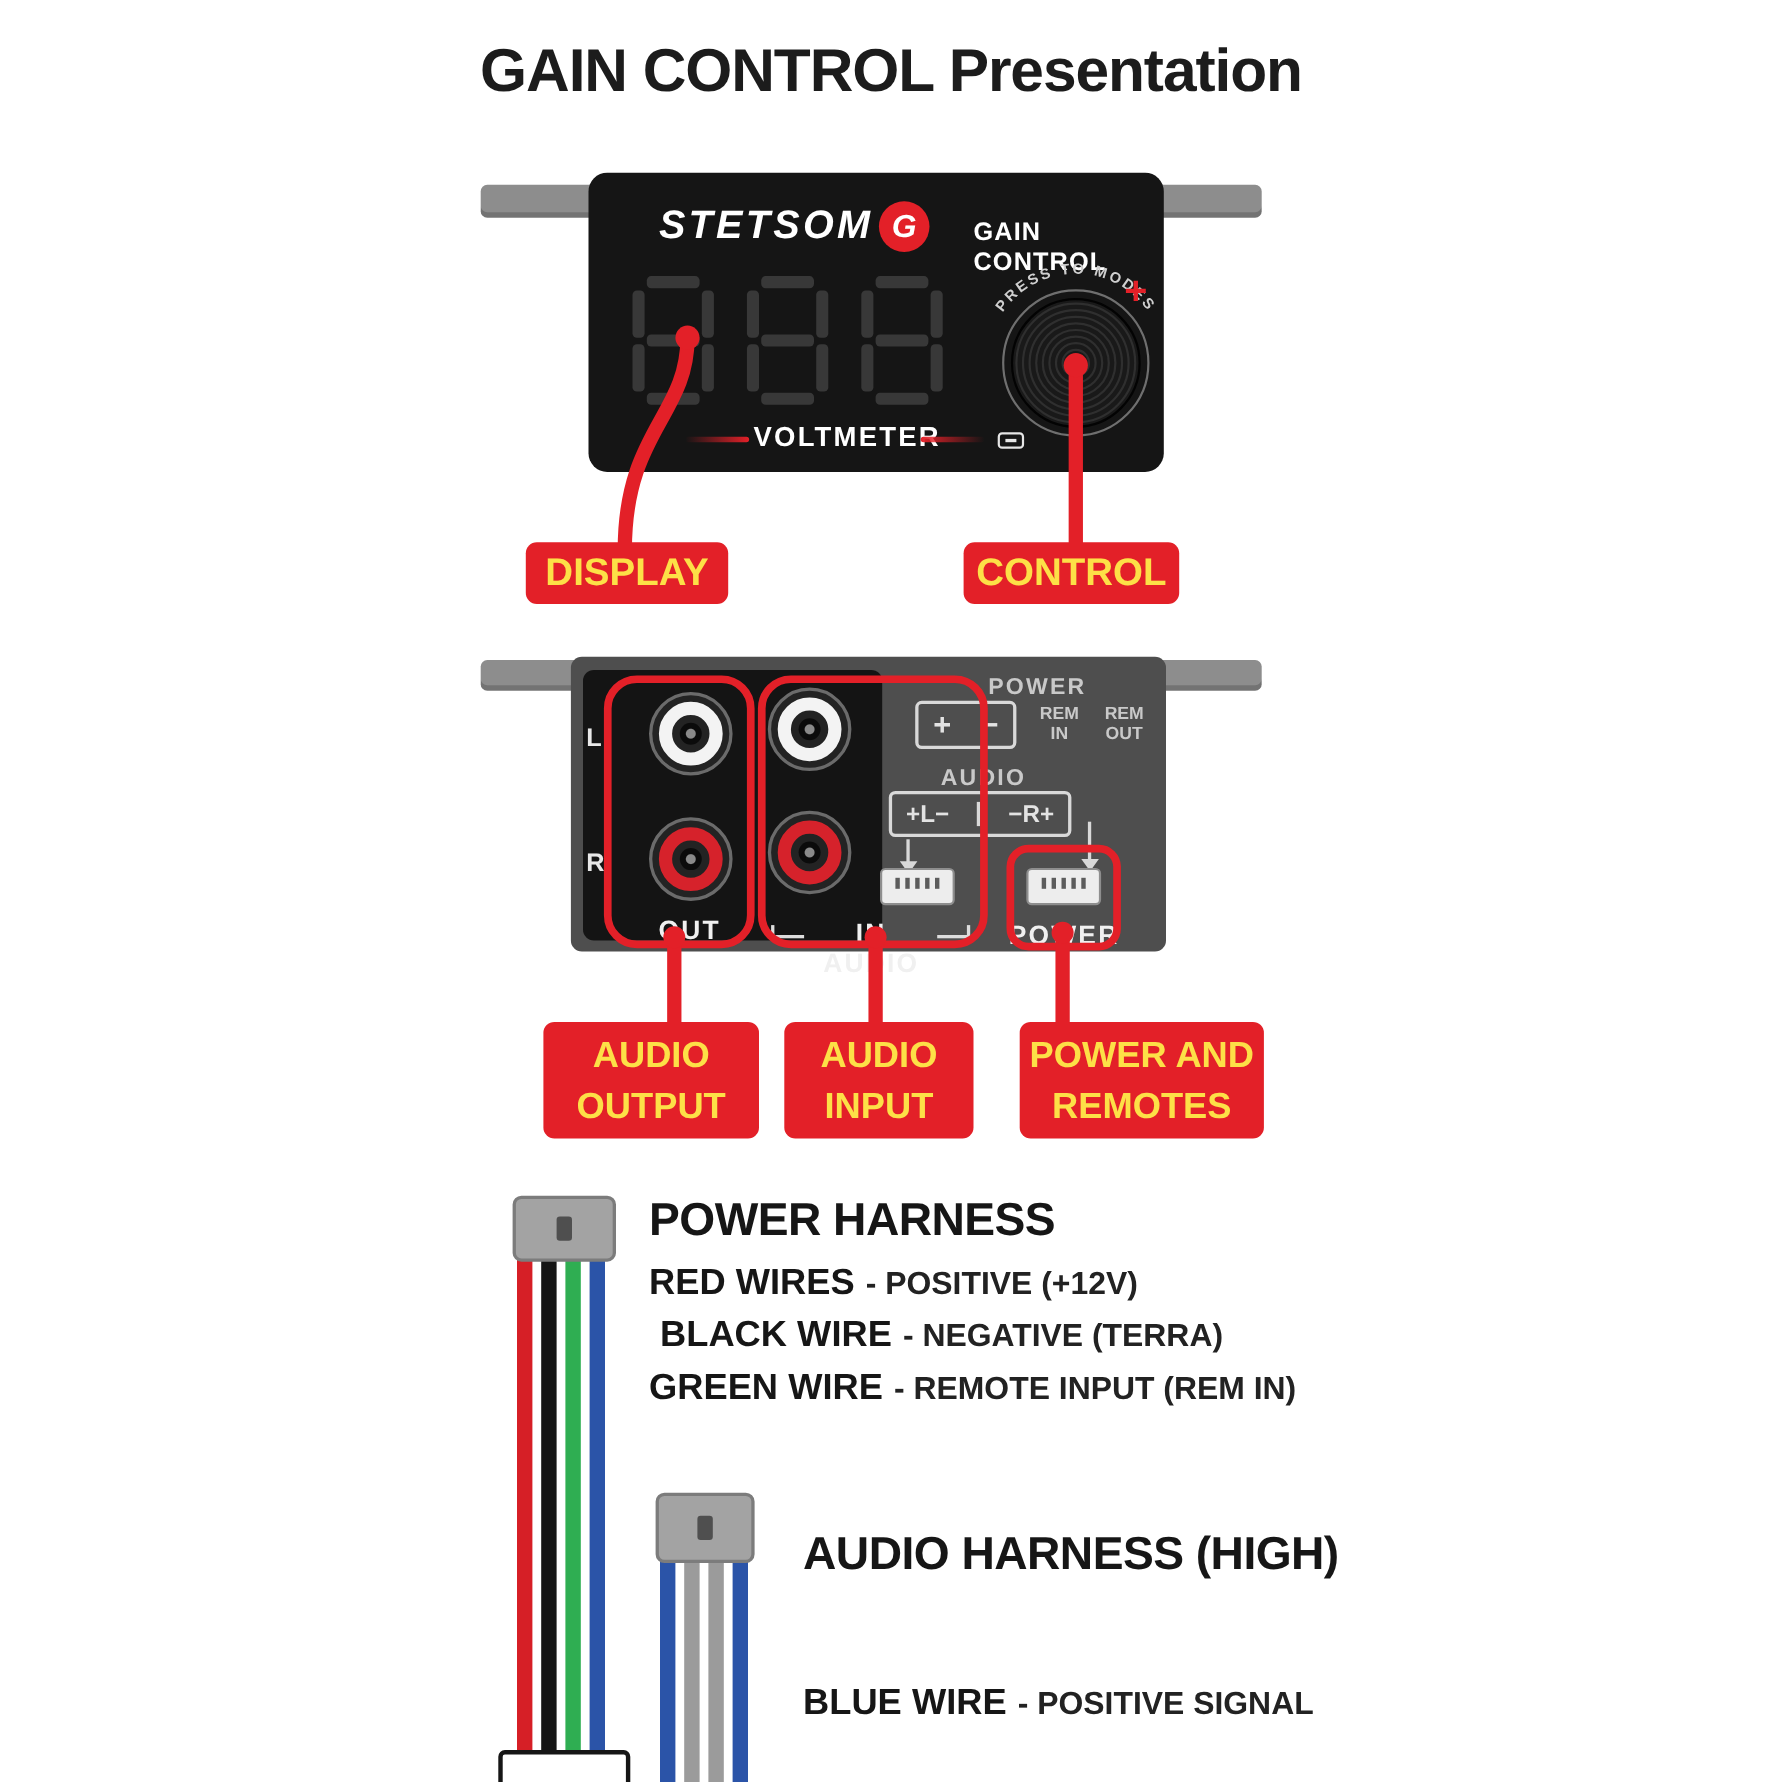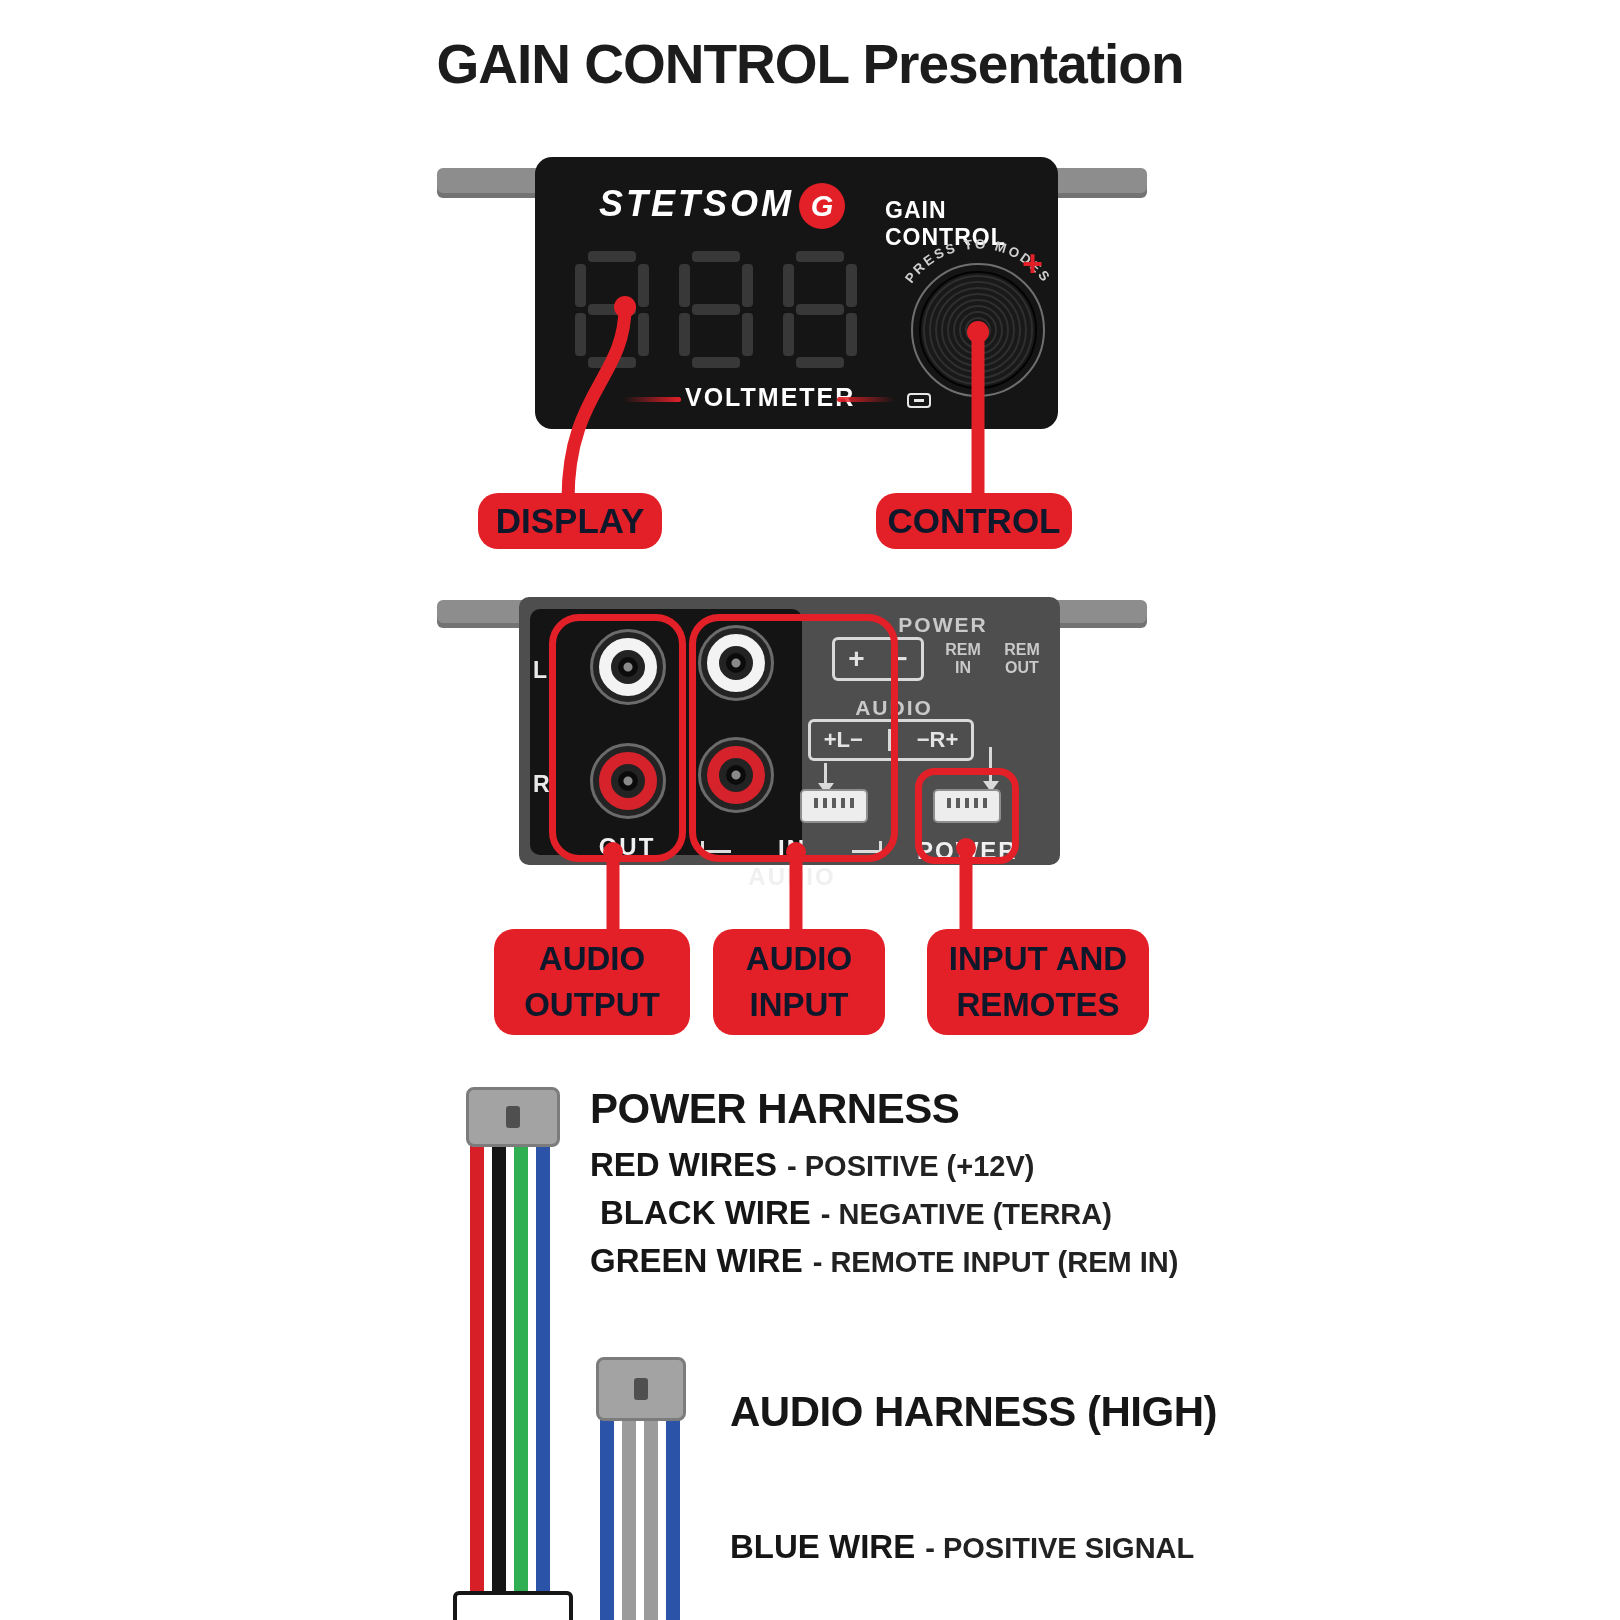--- a/index.html
+++ b/index.html
@@ -23,21 +23,21 @@
                font-style:italic;font-size:29px;}
   .product{color:#fff;font-weight:bold;font-size:23px;letter-spacing:1px;}
   .vm-label{color:#fff;font-weight:bold;font-size:25px;letter-spacing:2px;}
   .vm-line{height:5px;width:58px;border-radius:3px;}
   .vm-left{background:linear-gradient(to left, var(--accent), rgba(227,32,40,0));}
   .vm-right{background:linear-gradient(to right, var(--accent), rgba(227,32,40,0));}
   .plus-sym{color:var(--accent);font-size:36px;font-weight:bold;}
   .dimmer{width:24px;height:15px;border:2px solid #e6e6e6;border-radius:4px;
           display:flex;align-items:center;justify-content:center;}
   .dimmer-dash{width:10px;height:3px;background:#e6e6e6;}
-  .callout{background:var(--accent);color:#0f172a;font-weight:bold;border-radius:20px;
+  .callout{background:var(--accent);color:#fde047;font-weight:bold;border-radius:10px;
            display:flex;flex-direction:column;align-items:center;justify-content:center;
            text-align:center;z-index:6;}
   .callout.single{font-size:35px;}
   .callout.double{font-size:33px;line-height:1.38;}
   .lines-svg{left:0;top:0;z-index:5;pointer-events:none;}
   .rear-device{background:var(--body);border-radius:10px;z-index:2;}
   .rca-panel{background:#141414;border-radius:10px;}
   .chan{color:#e8e8e8;font-weight:bold;font-size:23px;}
   .rca{width:76px;height:76px;border-radius:50%;background:#232323;border:3px solid #6b6b6b;}
   .rca-ring{position:absolute;inset:6px;border-radius:50%;border:12px solid #f3f3f3;}
@@ -221,21 +221,21 @@
 
   <div class="abs callout double" style="left:494px;top:929px;width:196px;height:106px;">
     <span>AUDIO</span>
     <span>OUTPUT</span>
   </div>
   <div class="abs callout double" style="left:713px;top:929px;width:172px;height:106px;">
     <span>AUDIO</span>
     <span>INPUT</span>
   </div>
   <div class="abs callout double" style="left:927px;top:929px;width:222px;height:106px;">
-    <span>INPUT AND</span>
+    <span>POWER AND</span>
     <span>REMOTES</span>
   </div>
 
   <svg class="abs lines-svg" width="1620" height="1620" viewBox="0 0 1620 1620" xmlns="http://www.w3.org/2000/svg">
     <g stroke="#e32028" stroke-width="13" fill="none" stroke-linecap="round">
       <path d="M 625 307 C 625 378 568 392 568 500"></path>
       <path d="M 978 332 L 978 500"></path>
       <path d="M 613 852 L 613 936"></path>
       <path d="M 796 852 L 796 936"></path>
       <path d="M 966 848 L 966 936"></path>

